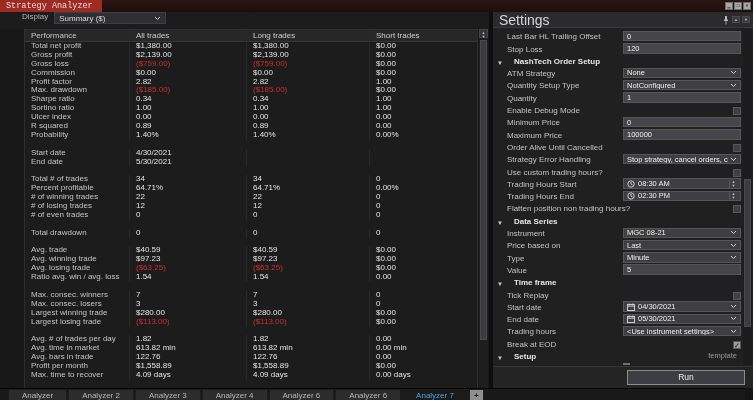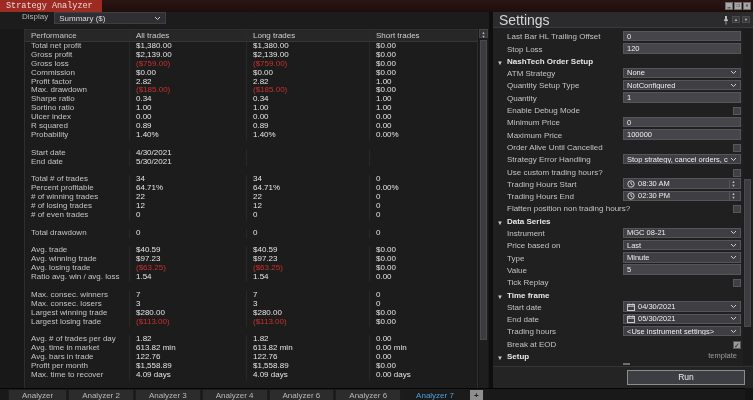--- a/index.html
+++ b/index.html
@@ -51,21 +51,21 @@
   .settings-head { position:absolute; top:0; left:0; right:0; height:16px; background:#2b2b2d;
                    border-bottom:1px solid #3a3a3a; display:flex; align-items:center; }
   .settings-title { color:#d6d6d6; font-size:14px; padding-left:6px; flex:1; }
   .head-icons { display:flex; align-items:center; gap:2px; padding-right:3px; }
   .mini-btn { width:8px; height:7px; background:#3a3a3d; border:1px solid #4a4a4d; color:#c2c2c2;
               font-size:4px; line-height:5px; text-align:center; }
 
   .prop-rows { position:absolute; top:17px; left:0; right:12px; bottom:22px; overflow:hidden; }
   .p-row { height:12.3px; display:flex; align-items:flex-end; padding-left:14px; }
   .p-label { flex:1; color:#c3c3c3; font-size:8px; white-space:nowrap; overflow:hidden; }
-  .p-row.section { padding-left:4px; }
+  .p-row.section { padding-left:4px;gap:7px; }
   .p-row.section .tri { color:#c9c9c9; font-size:6px; margin-right:4px; }
   .p-row.section .p-label { color:#e6e6e6; font-weight:bold; flex:none; }
 
   .ctl { width:118px; height:10.5px; background:#45454a; border:1px solid #55555a;
          color:#efefef; font-size:7.5px; display:flex; align-items:center; padding:0 3px;
          white-space:nowrap; overflow:hidden; }
   .ctl.sel { background:#3e3e43; justify-content:space-between; }
   .ctl .val { overflow:hidden; white-space:nowrap; flex:1; }
   .chev { flex:none; margin-left:2px; display:flex; }
   .icn { flex:none; margin-right:3px; display:flex; }
@@ -510,27 +510,27 @@
               </svg>
             </span>
           </div>
         </div>
         <div class="p-row">
           <span class="p-label">Value</span>
           <div class="ctl">
             <span class="val">5</span>
           </div>
         </div>
-        <div class="p-row">
-          <span class="p-label">Tick Replay</span>
-          <div class="cb"></div>
-        </div>
         <div class="p-row section">
           <span class="tri">▼</span>
           <span class="p-label">Time frame</span>
+        </div>
+        <div class="p-row">
+          <span class="p-label">Tick Replay</span>
+          <div class="cb"></div>
         </div>
         <div class="p-row">
           <span class="p-label">Start date</span>
           <div class="ctl sel">
             <span class="icn">
               <svg width="8" height="8" viewBox="0 0 8 8">
                 <rect x="0.5" y="1.5" width="7" height="6" fill="none" stroke="#cccccc"></rect>
                 <path d="M0.5 3.2h7" stroke="#cccccc"></path>
                 <path d="M2.2 0.5v2M5.8 0.5v2" stroke="#cccccc"></path>
               </svg>

